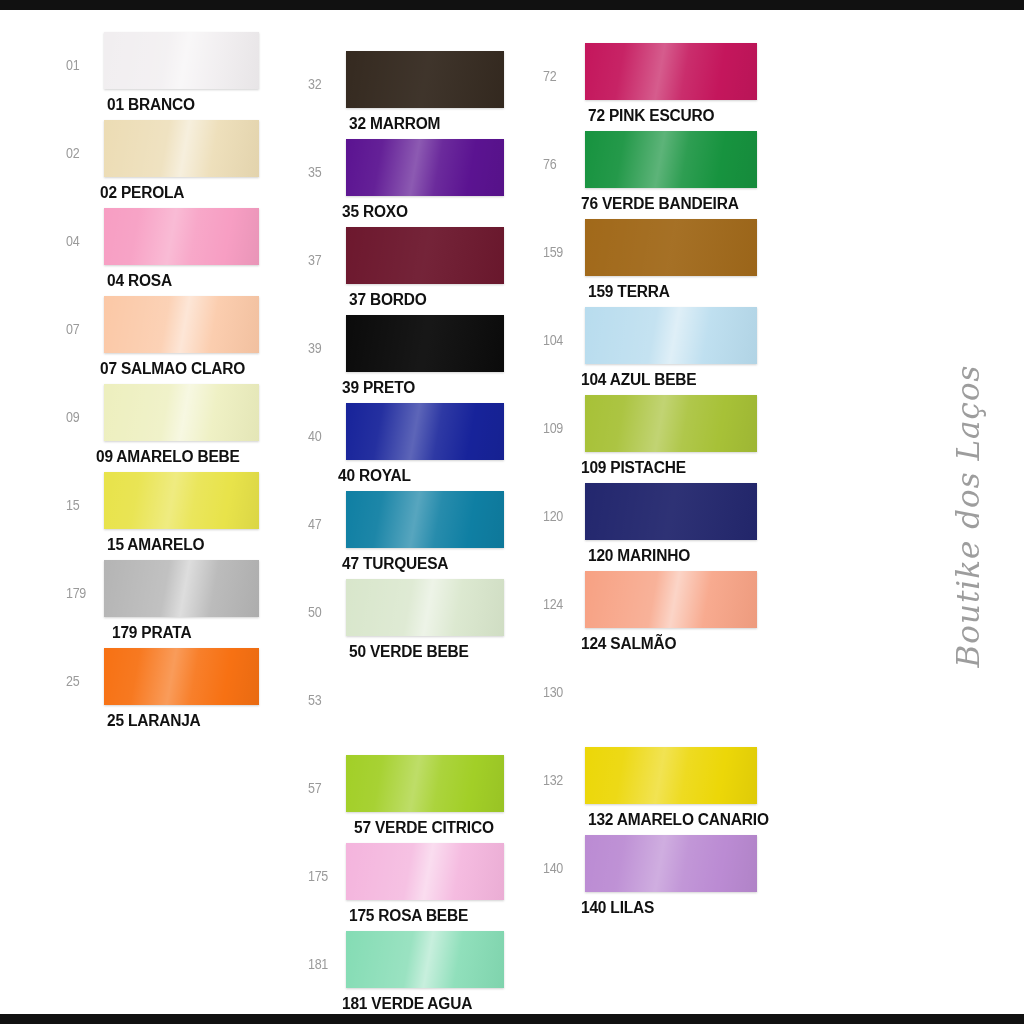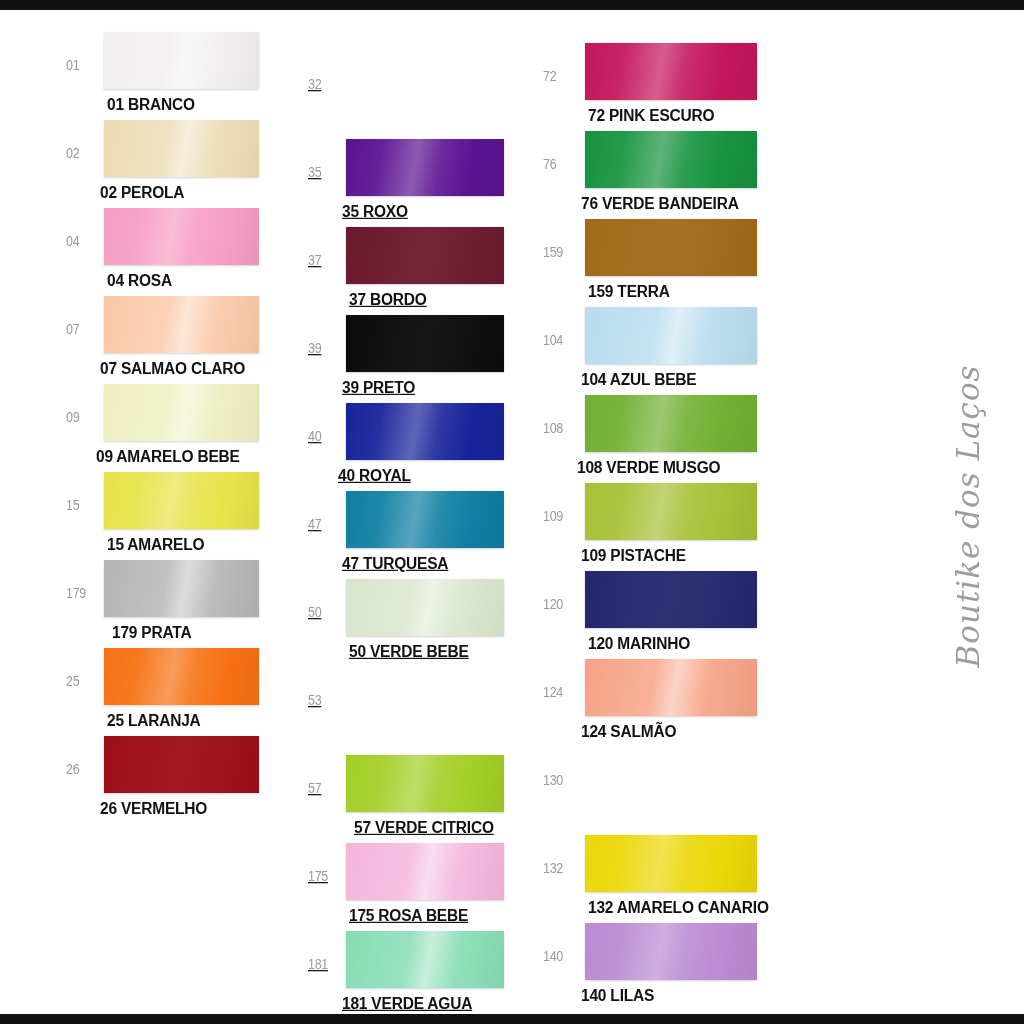--- a/index.html
+++ b/index.html
@@ -62,21 +62,21 @@
   .column.col-1 { width: 235px; padding-top: 19px; }
   .column.col-2 { width: 263px; padding-top: 11px; justify-content: flex-end; }
 
   .swatch-row {
     position: relative;
     display: flex;
     flex-direction: row;
     align-items: flex-start;
   }
   .column.col-0 .swatch-row { height: 88px; }
-  .column.col-1 .swatch-row { height: 88px; text-decoration: underline; }
+  .column.col-1 .swatch-row { height: 88px; }
   .column.col-2 .swatch-row { height: 88px; }
 
   .code-side {
     width: 38px;
     flex: 0 0 38px;
     font-size: 12.5px;
     font-weight: 400;
     color: #9a9a9a;
     letter-spacing: -0.3px;
     text-align: left;
@@ -231,31 +231,28 @@
               <div class="swatch-label lbl-in-p8">179 PRATA</div>
             </div>
           </div>
           <div class="swatch-row">
             <div class="code-side">25</div>
             <div class="swatch-block">
               <div class="swatch" title="25 LARANJA" style="background: rgb(247, 113, 19);"></div>
               <div class="swatch-label lbl-in-0">25 LARANJA</div>
             </div>
           </div>
-          <div class="swatch-row">
-            <div class="code-side">26</div>
-            <div class="swatch-block">
-              <div class="swatch flat" title="26 VERMELHO" style="background: rgb(157, 13, 24);"></div>
-              <div class="swatch-label lbl-in-4">26 VERMELHO</div>
-            </div>
-          </div>
         </div>
         <div class="column col-1">
           <div class="swatch-row">
             <div class="code-side">32</div>
+            <div class="swatch-block">
+              <div class="swatch flat" title="32 MARROM" style="background: rgb(53, 42, 32);"></div>
+              <div class="swatch-label lbl-in-0">32 MARROM</div>
+            </div>
           </div>
           <div class="swatch-row">
             <div class="code-side">35</div>
             <div class="swatch-block">
               <div class="swatch" title="35 ROXO" style="background: rgb(91, 19, 145);"></div>
               <div class="swatch-label lbl-in-4">35 ROXO</div>
             </div>
           </div>
           <div class="swatch-row">
             <div class="code-side">37</div>
@@ -340,27 +337,20 @@
             </div>
           </div>
           <div class="swatch-row">
             <div class="code-side">104</div>
             <div class="swatch-block">
               <div class="swatch pale" title="104 AZUL BEBE" style="background: rgb(184, 220, 238);"></div>
               <div class="swatch-label lbl-in-4">104 AZUL BEBE</div>
             </div>
           </div>
           <div class="swatch-row">
-            <div class="code-side">108</div>
-            <div class="swatch-block">
-              <div class="swatch" title="108 VERDE MUSGO" style="background: rgb(114, 176, 52);"></div>
-              <div class="swatch-label lbl-in-8">108 VERDE MUSGO</div>
-            </div>
-          </div>
-          <div class="swatch-row">
             <div class="code-side">109</div>
             <div class="swatch-block">
               <div class="swatch" title="109 PISTACHE" style="background: rgb(167, 193, 55);"></div>
               <div class="swatch-label lbl-in-4">109 PISTACHE</div>
             </div>
           </div>
           <div class="swatch-row">
             <div class="code-side">120</div>
             <div class="swatch-block">
               <div class="swatch flat" title="120 MARINHO" style="background: rgb(35, 39, 110);"></div>

